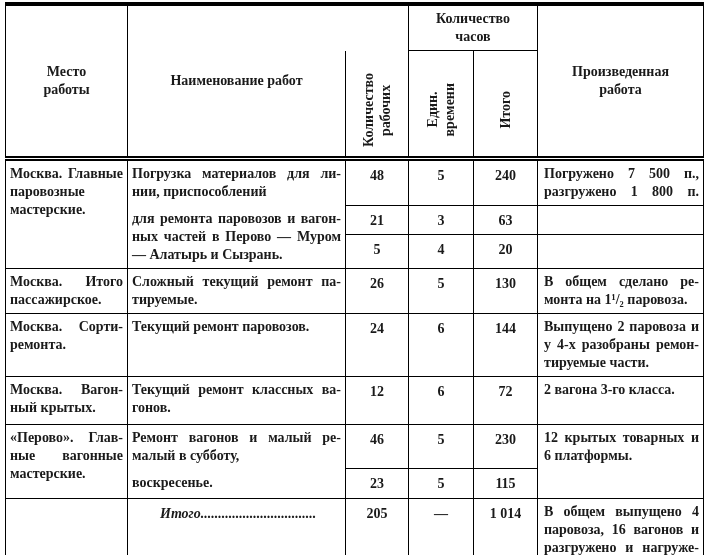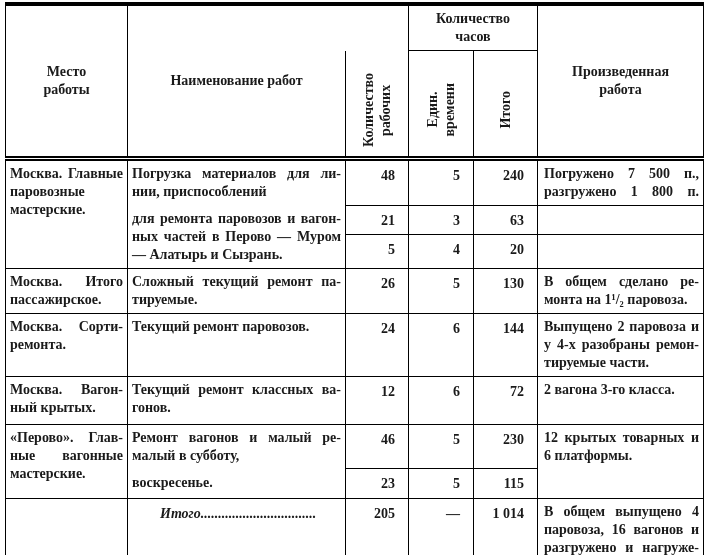--- a/index.html
+++ b/index.html
@@ -47,21 +47,21 @@
   .vh {
     writing-mode: vertical-rl;
     transform: rotate(180deg);
     display: inline-block;
     white-space: pre-line;
     text-align: center;
     font-size: 14px;
     line-height: 17px;
   }
 
-  td.num  { text-align: right; padding-top: 6px; }
+  td.num  { text-align: center; padding-top: 6px; }
   td.prod { padding-left: 6px; padding-right: 4px; }
   td.place{ padding-left: 4px; padding-right: 4px; }
   td.work { padding-left: 4px; padding-right: 4px; }
 
   .line { text-align: justify; }
   .ln-j { text-align-last: justify; }
   .ln-l { text-align-last: left; }
   .jall .ln-l { text-align-last: justify; }   
   .para + .para { margin-top: 9px; }
 

